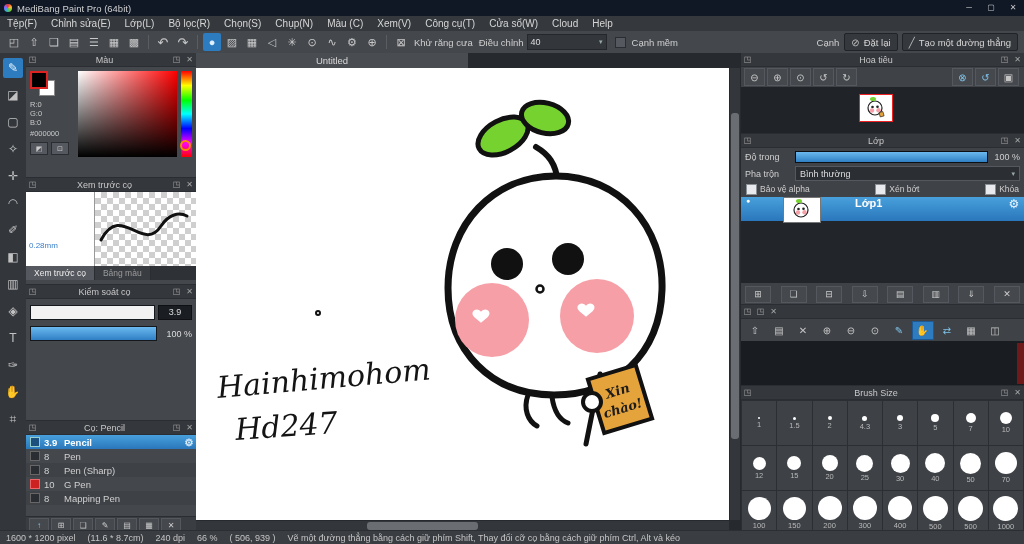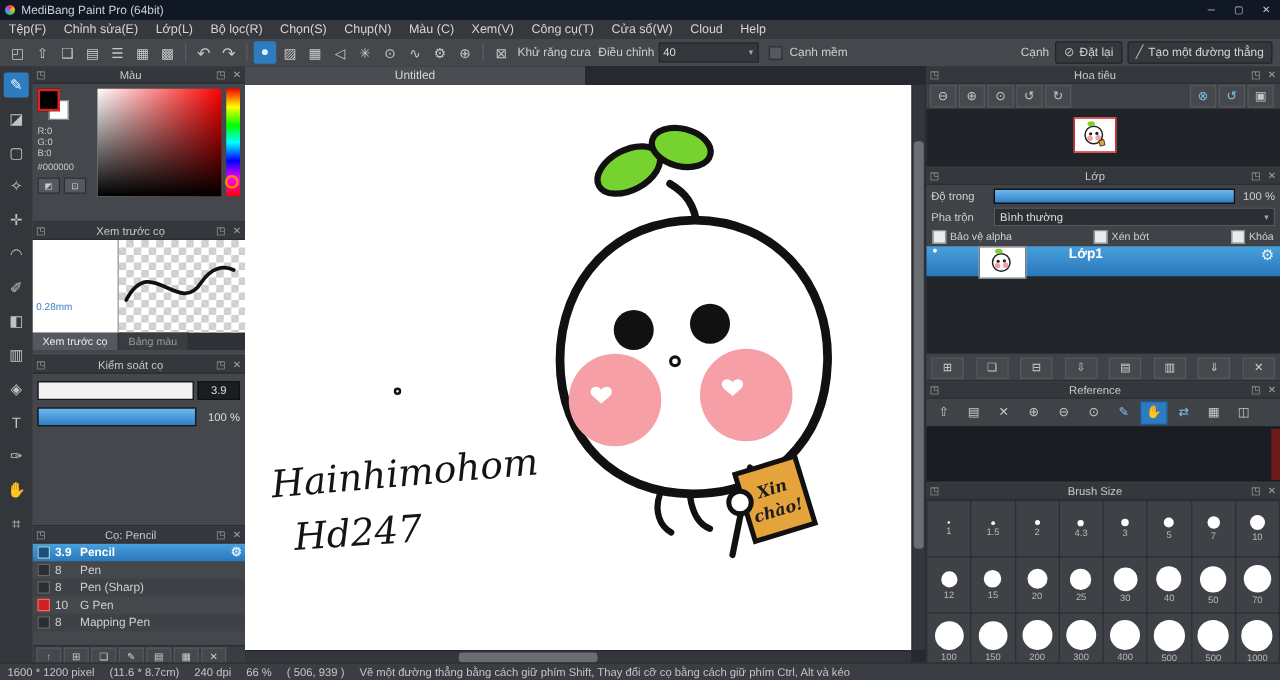--- a/index.html
+++ b/index.html
@@ -480,21 +480,20 @@
       <span>▤</span>
       <span>▥</span>
       <span>⇓</span>
       <span>✕</span>
     </div>
   </div>
 
   <div class="panel" style="height:80px;background:#3f4247;">
     <div class="phead">
       <span class="pic">◳</span>
-      <span class="pt">Reference</span>
       <span class="pic">◳</span>
       <span class="pic">✕</span>
     </div>
     <div class="reficons">
       <span class="rbtn">⇧</span>
       <span class="rbtn">▤</span>
       <span class="rbtn">✕</span>
       <span class="rbtn">⊕</span>
       <span class="rbtn">⊖</span>
       <span class="rbtn">⊙</span>

